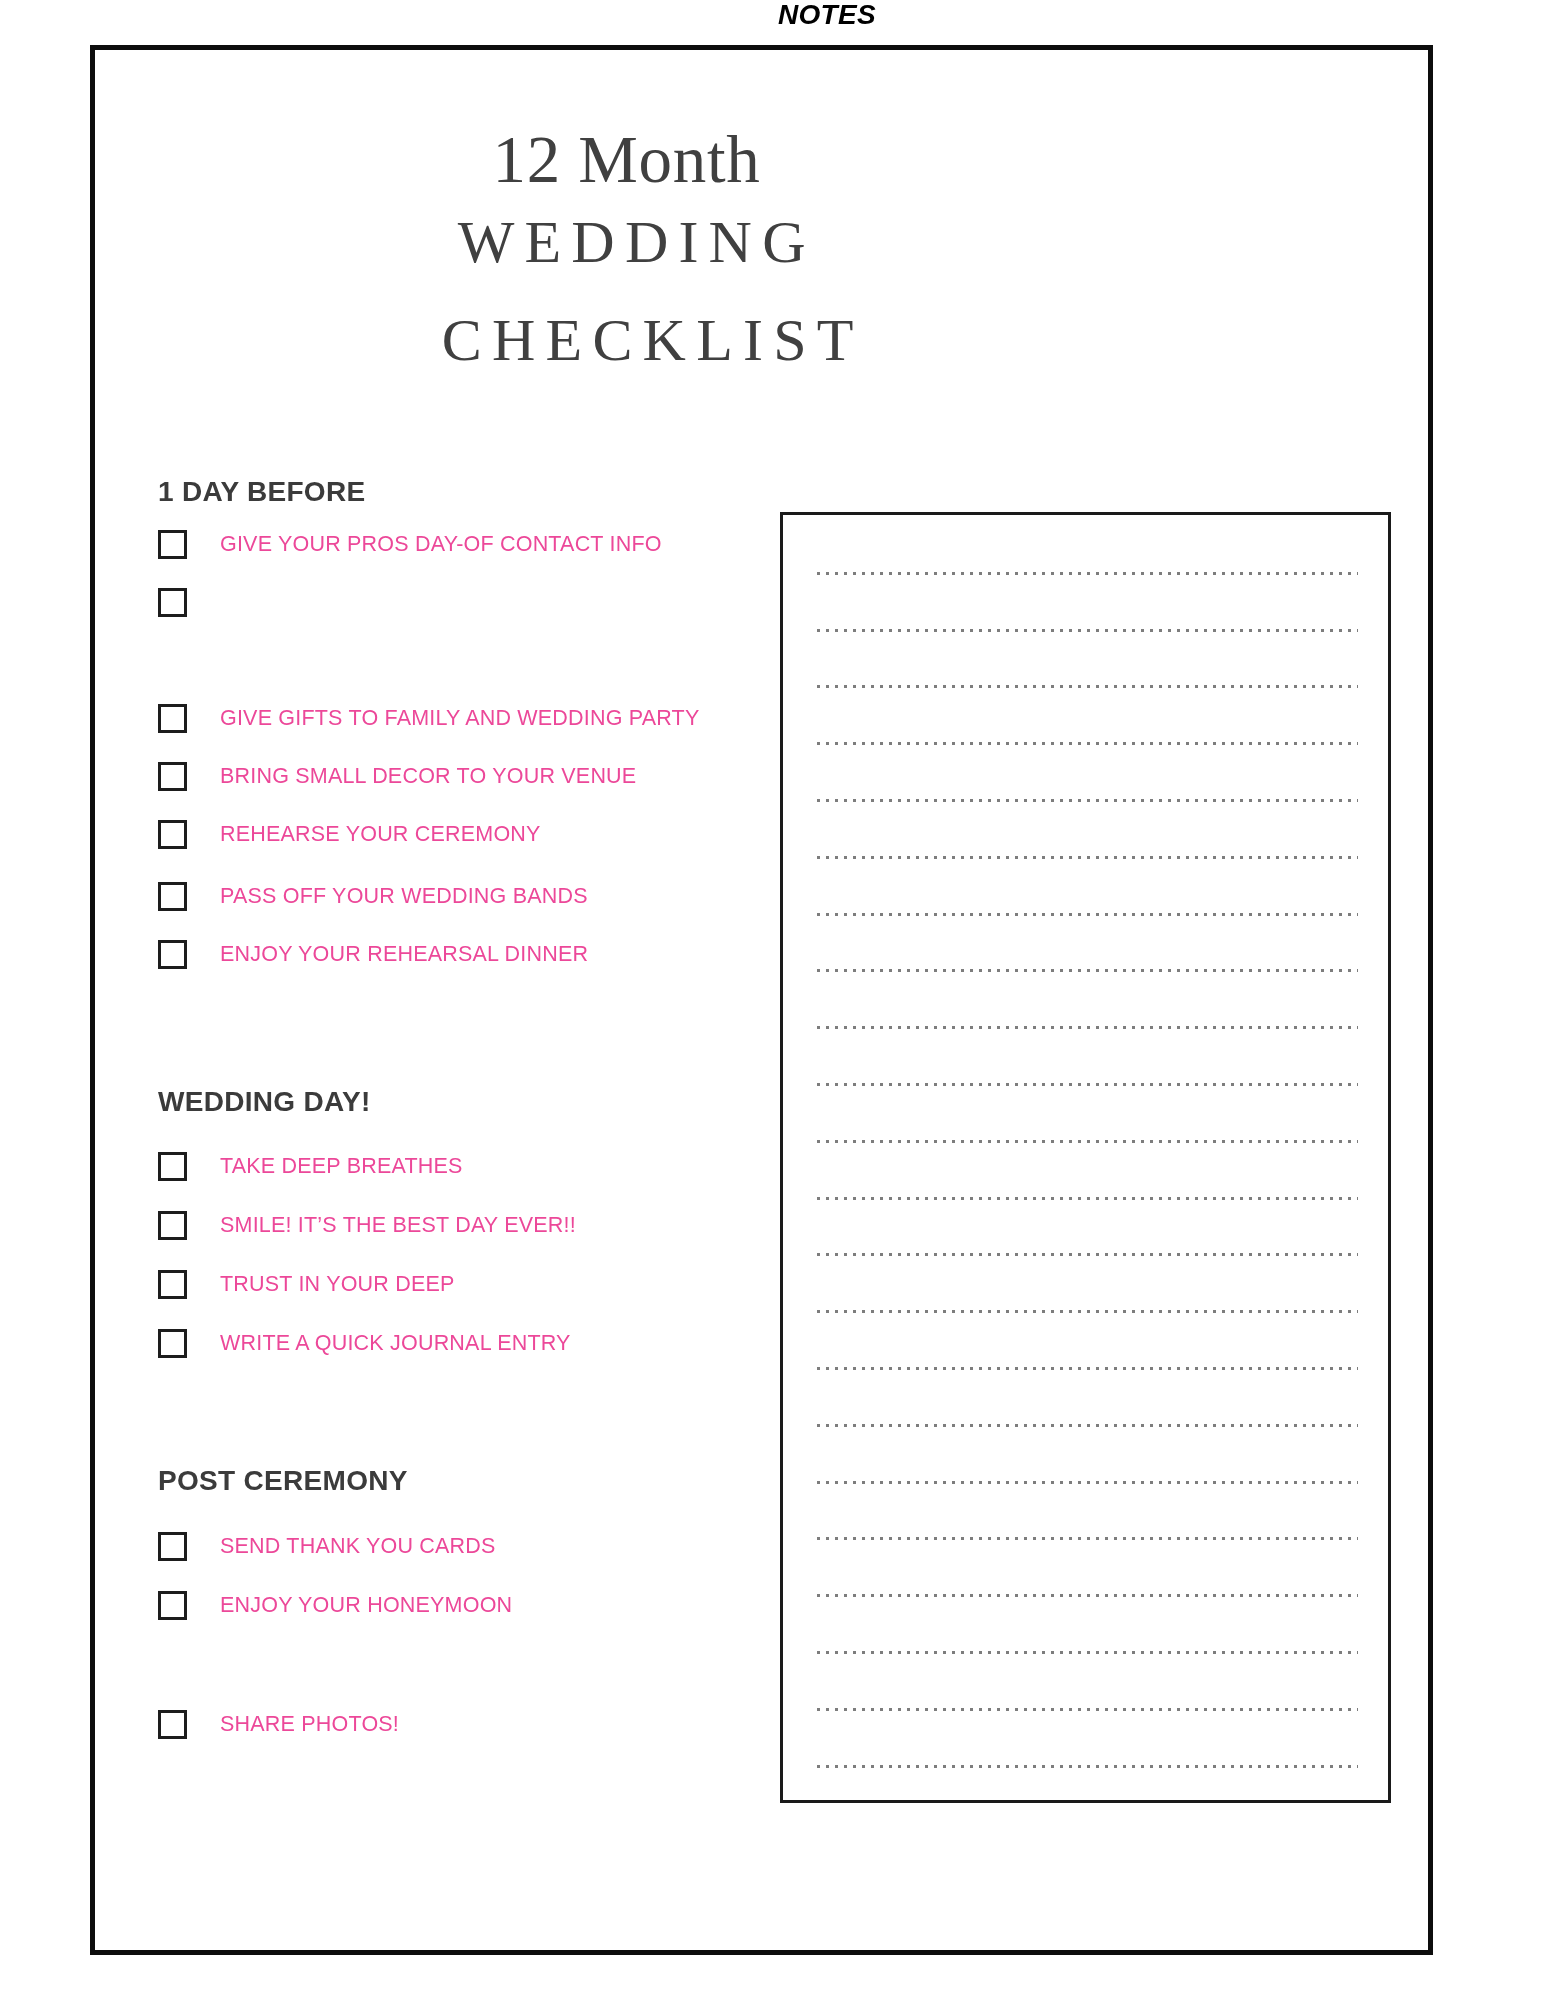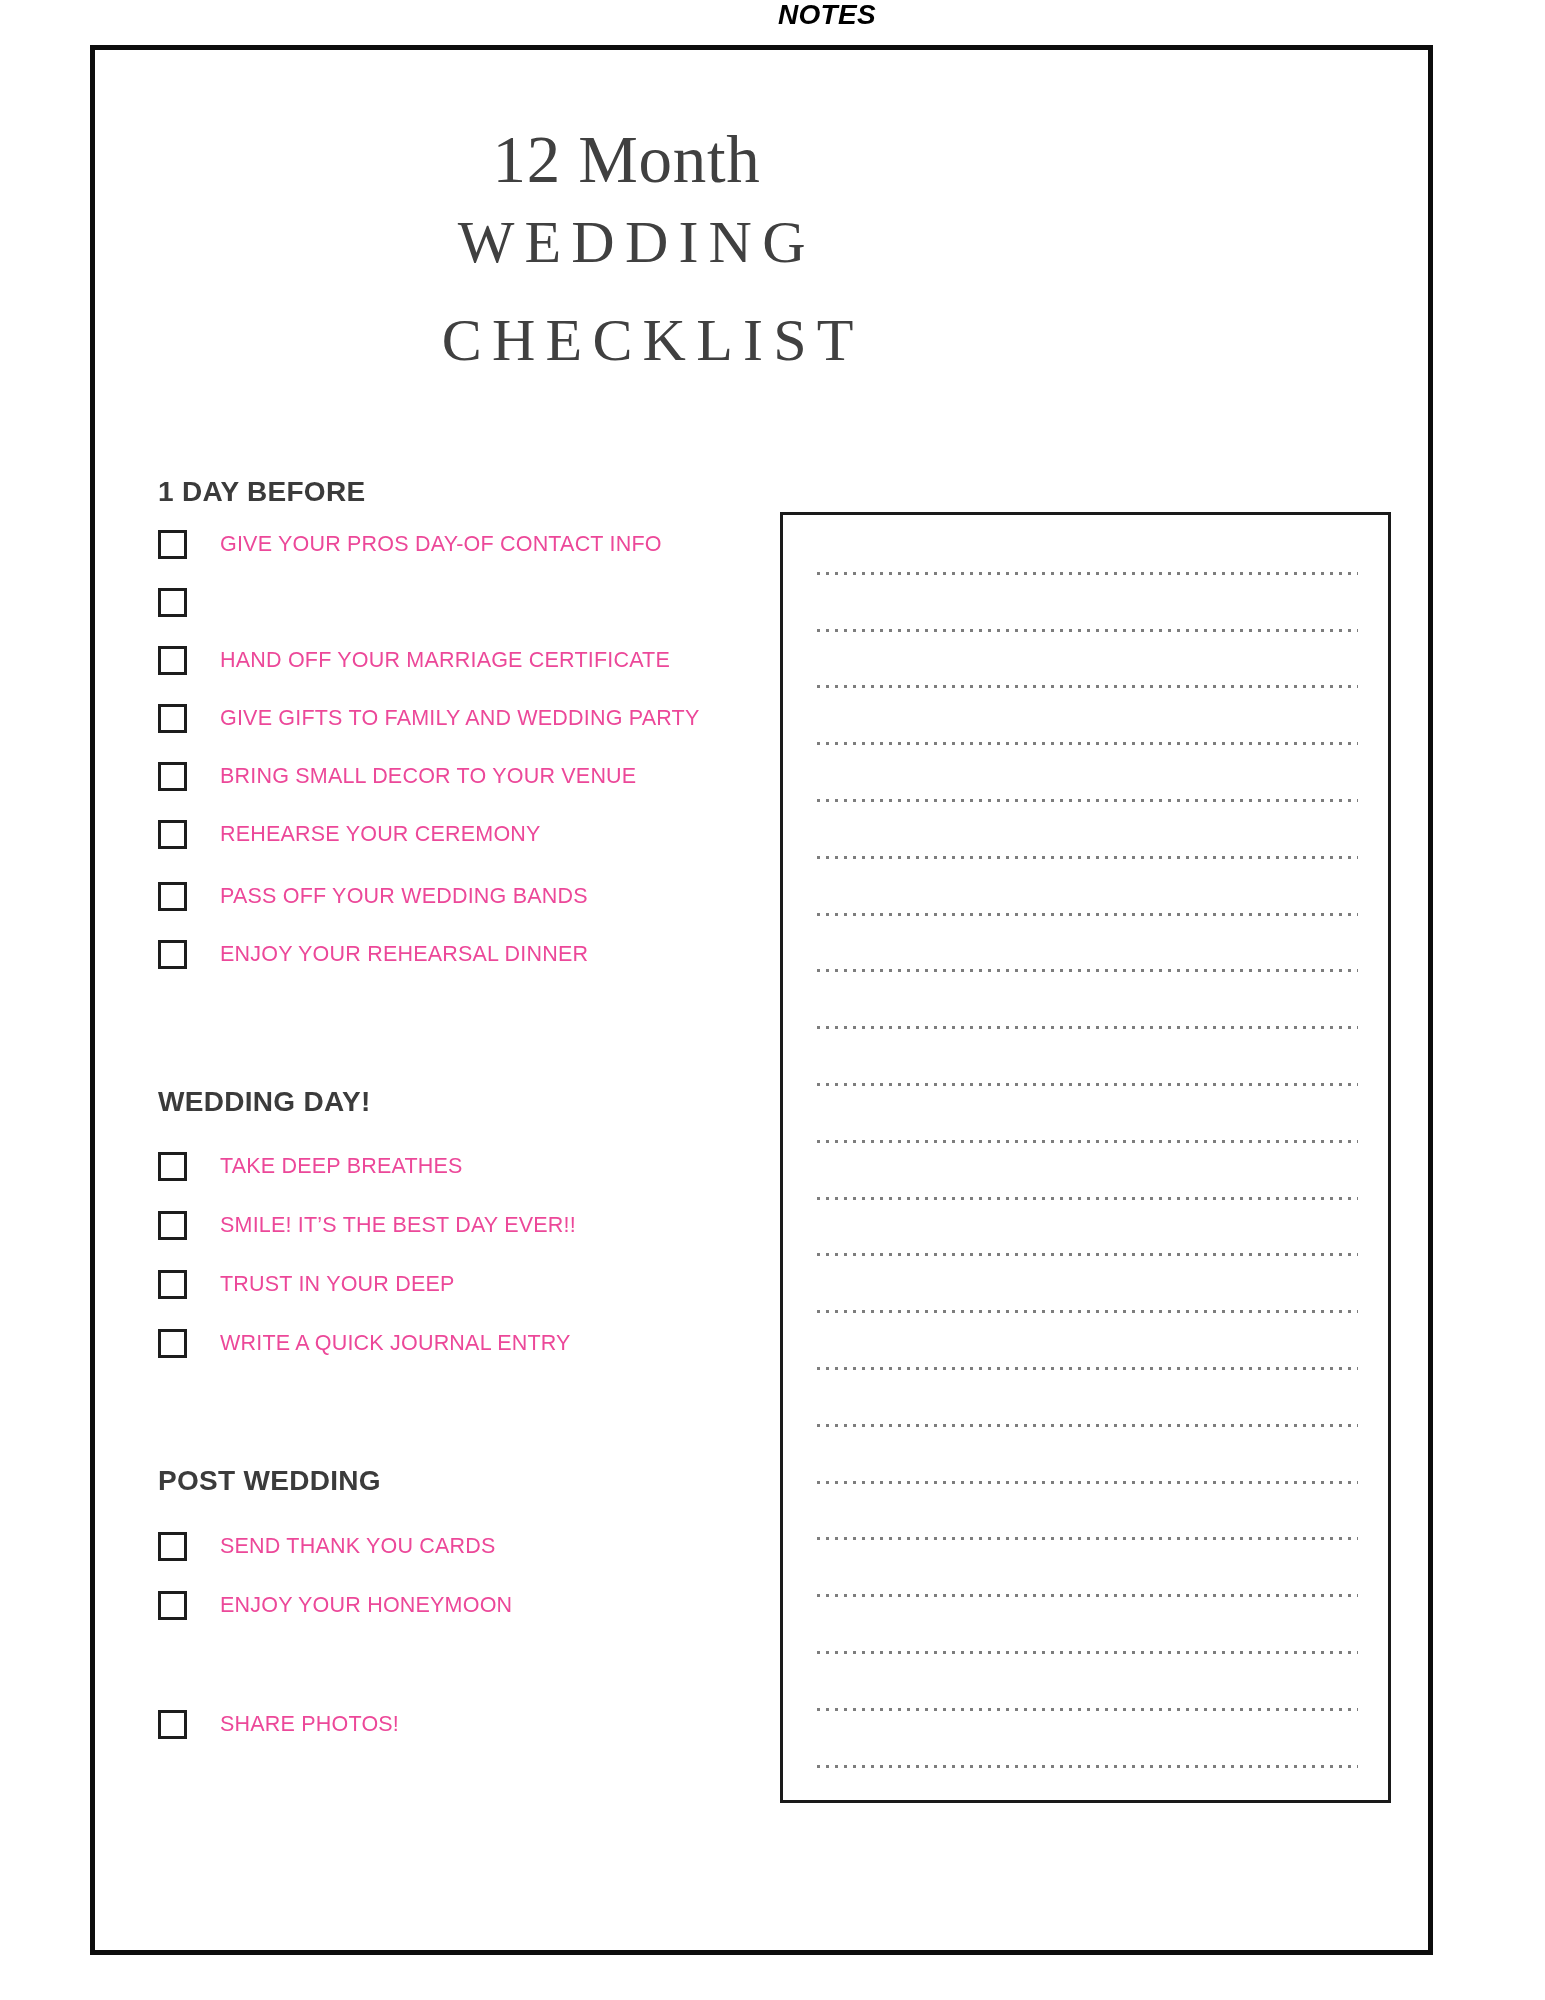--- a/index.html
+++ b/index.html
@@ -81,24 +81,20 @@
 
   <div class="section-heading" style="top:477px">1 DAY BEFORE</div>
 
   <div class="item" style="top:530px">
     <span class="checkbox"></span>
     <span class="item-label">GIVE YOUR PROS DAY-OF CONTACT INFO</span>
   </div>
   <div class="item" style="top:588px">
     <span class="checkbox"></span>
   </div>
-  <div class="item" style="top:646px">
-    <span class="checkbox"></span>
-    <span class="item-label">HAND OFF YOUR MARRIAGE CERTIFICATE</span>
-  </div>
   <div class="item" style="top:704px">
     <span class="checkbox"></span>
     <span class="item-label">GIVE GIFTS TO FAMILY AND WEDDING PARTY</span>
   </div>
   <div class="item" style="top:762px">
     <span class="checkbox"></span>
     <span class="item-label">BRING SMALL DECOR TO YOUR VENUE</span>
   </div>
   <div class="item" style="top:820px">
     <span class="checkbox"></span>
@@ -125,21 +121,21 @@
   </div>
   <div class="item" style="top:1270px">
     <span class="checkbox"></span>
     <span class="item-label">TRUST IN YOUR DEEP</span>
   </div>
   <div class="item" style="top:1329px">
     <span class="checkbox"></span>
     <span class="item-label">WRITE A QUICK JOURNAL ENTRY</span>
   </div>
 
-  <div class="section-heading" style="top:1466px">POST WEDDING</div>
+  <div class="section-heading" style="top:1466px">POST CEREMONY</div>
 
   <div class="item" style="top:1532px">
     <span class="checkbox"></span>
     <span class="item-label">SEND THANK YOU CARDS</span>
   </div>
   <div class="item" style="top:1591px">
     <span class="checkbox"></span>
     <span class="item-label">ENJOY YOUR HONEYMOON</span>
   </div>
   <div class="item" style="top:1710px">

